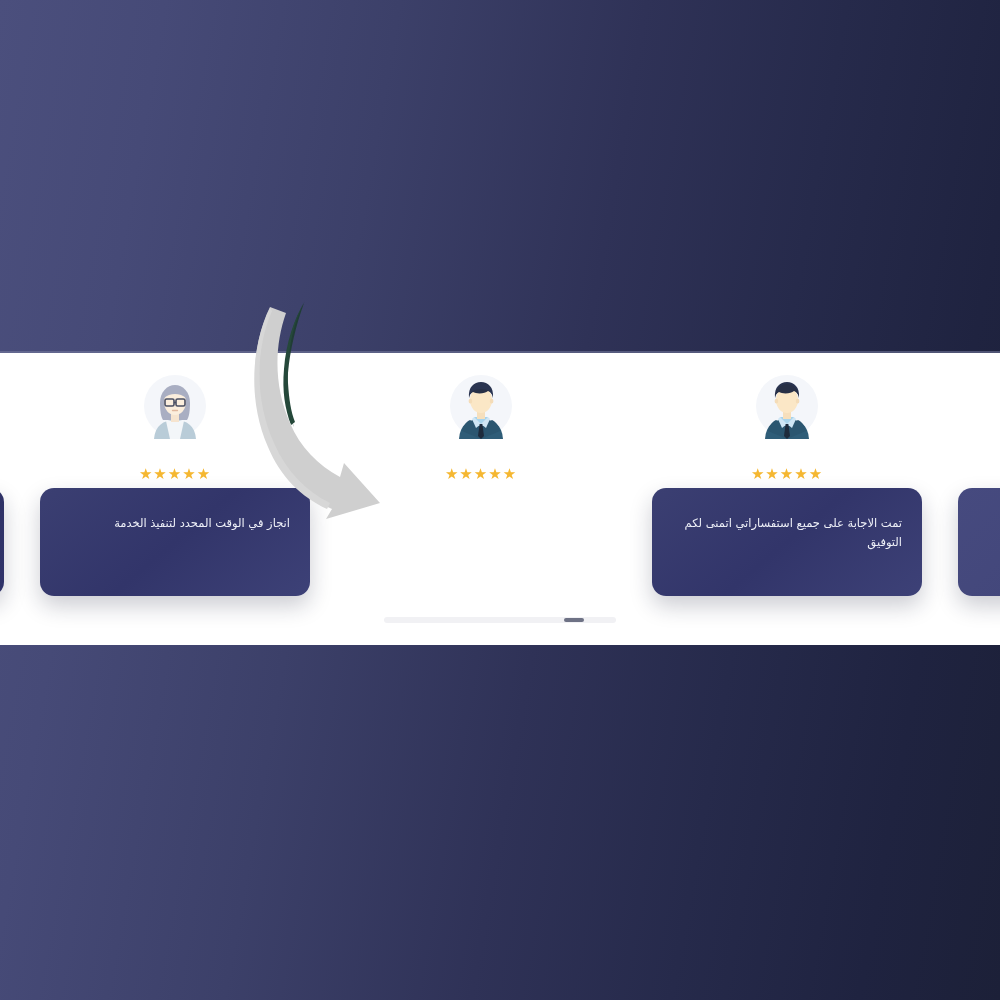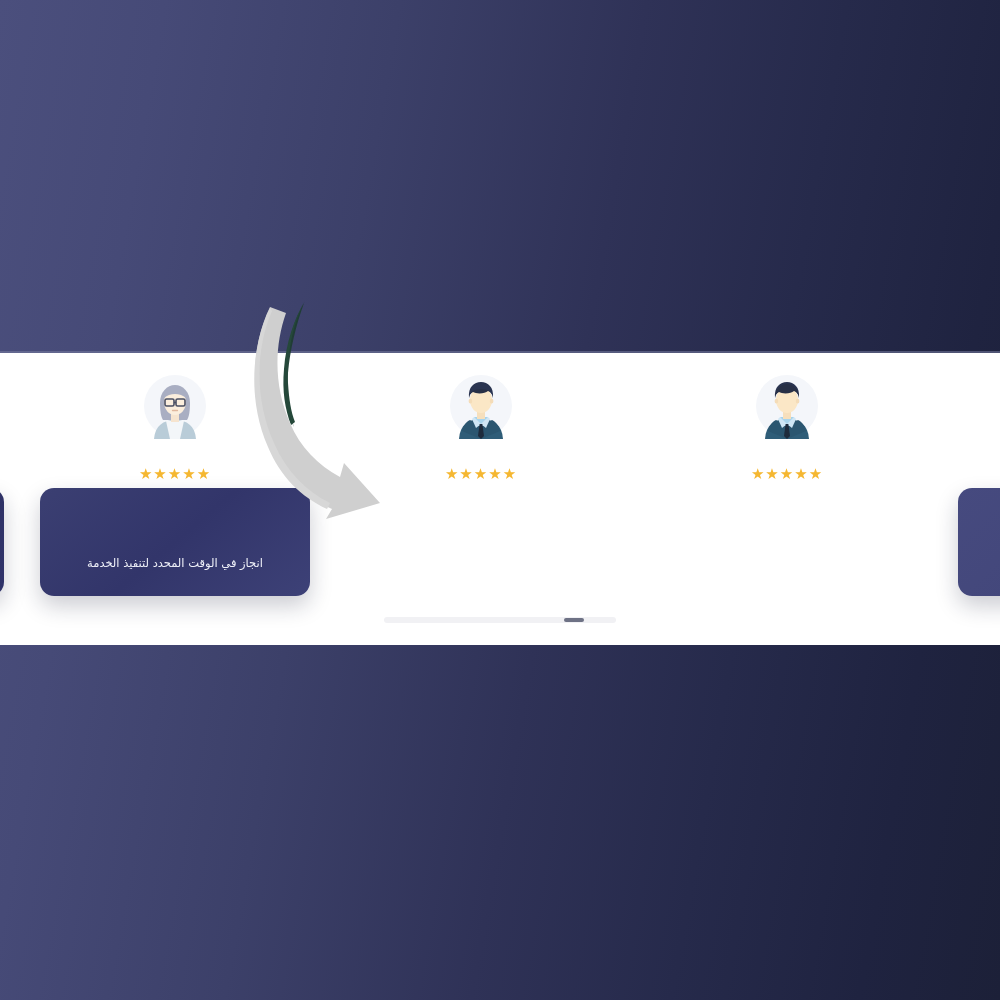--- a/index.html
+++ b/index.html
@@ -85,23 +85,22 @@
   .bubble.alt {
     background:linear-gradient(140deg,#3b3f72 0%,#32356a 50%,#3d4177 100%);
   }
   .bubble.mid {
     background:linear-gradient(150deg,#2e3162 0%,#2a2d59 40%,#3a3d74 100%);
   }
   .quote-text {
     color:#eef0f8;
     font-size:11.5px;
     line-height:1.65;
-    text-align:center;
+    text-align:right;
     direction:rtl;
-    margin-top:40px;
   }
   .slide.s0 .bubble { background:linear-gradient(135deg,#2b2e5c,#30336a); }
   .slide.s4 .bubble { background:linear-gradient(135deg,#464a7f,#3f4375); }
 
   
   .scrollbar {
     position:absolute;
     left:384px; top:617px;
     width:232px; height:6px;
     background:#f1f1f4;
@@ -211,20 +210,23 @@
             <path d="M29.6 51h2.8l1.6 12-3 3-3-3z" fill="#1e2b3c"></path>
             <path d="M27 38h8v8h-8z" fill="#f6dfbc"></path>
             <ellipse cx="31" cy="27" rx="11" ry="13" fill="#fbe7c6"></ellipse>
             <path d="M19 25c-1-11 5-16 12-16s13 5 12 16c-1-6-5-9-12-9s-11 3-12 9z" fill="#2a3450"></path>
             <path d="M19 25c0-9 6-14 12-14s12 5 12 14c0-3-2-6-5-7-3 3-12 3-15 1-2 1-4 3-4 6z" fill="#283046"></path>
             <ellipse cx="20.4" cy="28" rx="1.8" ry="2.6" fill="#f4dcb8"></ellipse>
             <ellipse cx="41.6" cy="28" rx="1.8" ry="2.6" fill="#f4dcb8"></ellipse>
           </svg>
         </div>
         <div class="stars">★★★★★</div>
+        <div class="bubble alt">
+          <div class="quote-text">تمت الاجابة على جميع استفساراتي اتمنى لكم التوفيق</div>
+        </div>
       </div>
 
       <div class="slide s4">
 
         <div class="bubble">
           
         </div>
       </div>
 
     </div>

